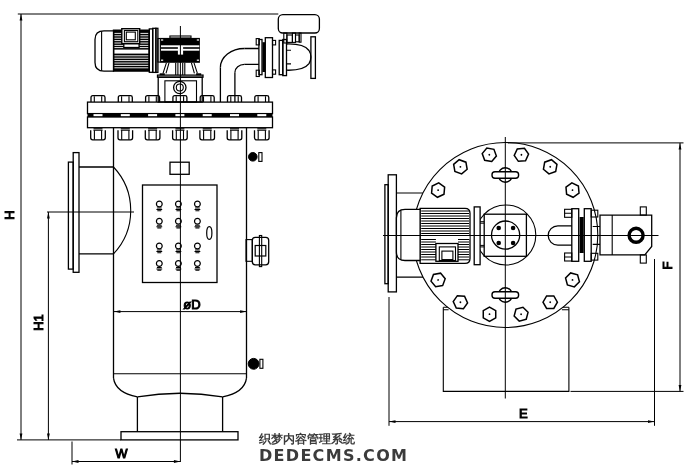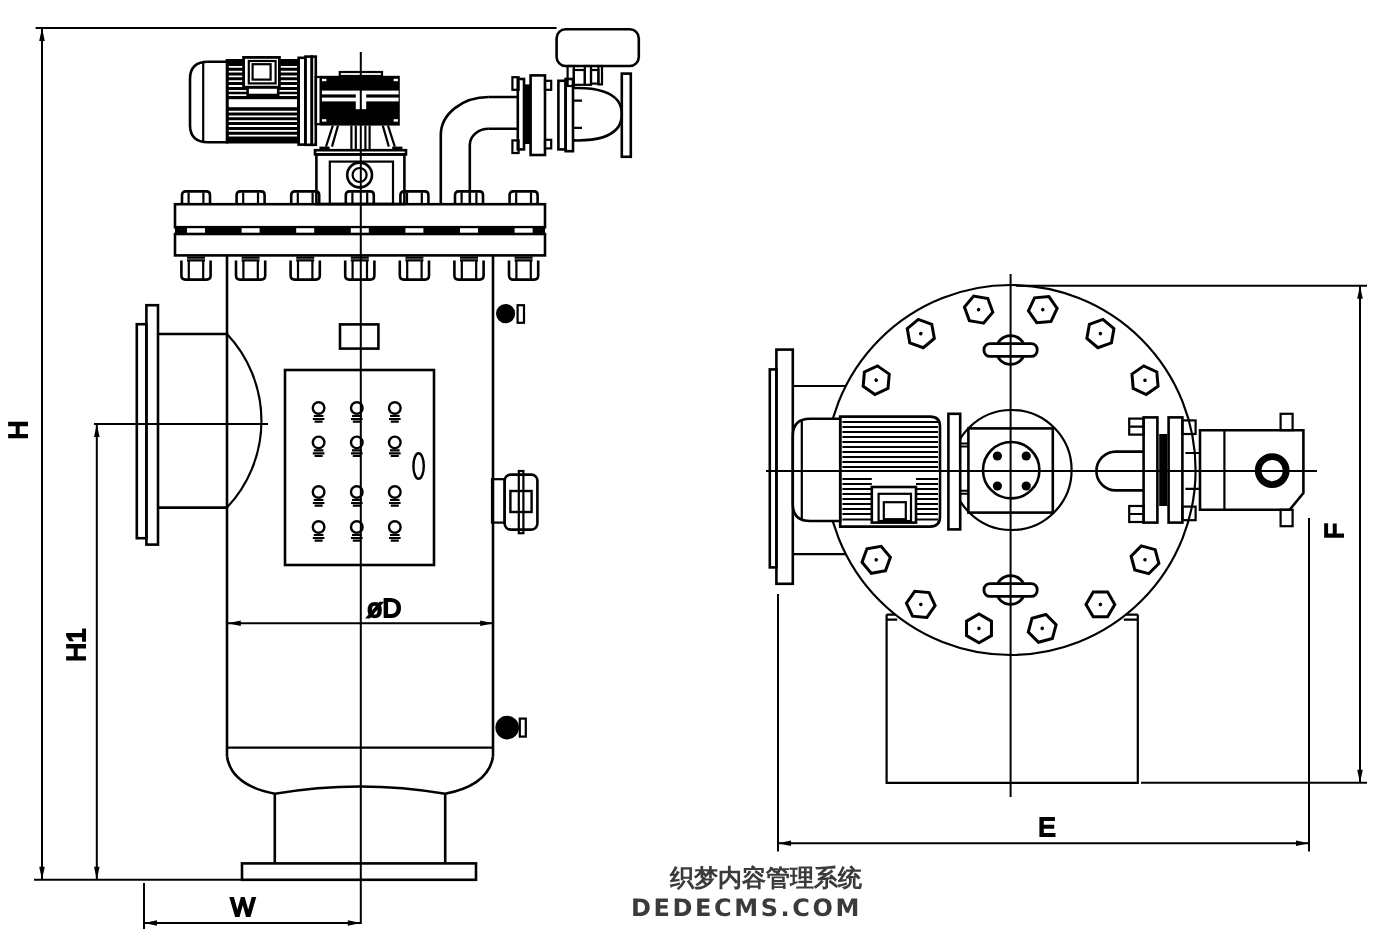--- a/index.html
+++ b/index.html
@@ -3,24 +3,24 @@
 <meta charset="utf-8">
 <style>
   html,body{margin:0;padding:0;background:#ffffff;}
   body{width:693px;height:470px;overflow:hidden;position:relative;
        font-family:"DejaVu Sans", sans-serif;}
   #stage{position:absolute;left:0;top:0;width:693px;height:470px;}
   svg{display:block;}
   svg text{font-family:"Liberation Sans","DejaVu Sans",sans-serif;font-size:13px;fill:#000;}
   svg text.dim{letter-spacing:0px;}
   .watermark{position:absolute;left:259px;top:433px;width:172px;
-             text-align:right;color:#3b3b3b;line-height:1;z-index:5;}
+             text-align:left;color:#3b3b3b;line-height:1;z-index:5;}
   .watermark .cn{font-size:12px;font-weight:bold;letter-spacing:0px;
       text-shadow:-1px -1px 0 #fff,1px -1px 0 #fff,-1px 1px 0 #fff,1px 1px 0 #fff,0 0 2px #fff;}
-  .watermark .en{font-size:12px;font-weight:bold;letter-spacing:1.3px;margin-top:2.5px;
+  .watermark .en{font-size:16px;font-weight:bold;letter-spacing:1.3px;margin-top:2.5px;
       font-family:"DejaVu Sans", sans-serif;
       text-shadow:-1px -1px 0 #fff,1px -1px 0 #fff,-1px 1px 0 #fff,1px 1px 0 #fff,0 0 2px #fff;}
 </style>
 </head>
 <body>
 
 <div id="stage">
 <svg width="693" height="470" viewBox="0 0 693 470" fill="none" stroke="#000" stroke-width="1.3">
 
 <defs>

